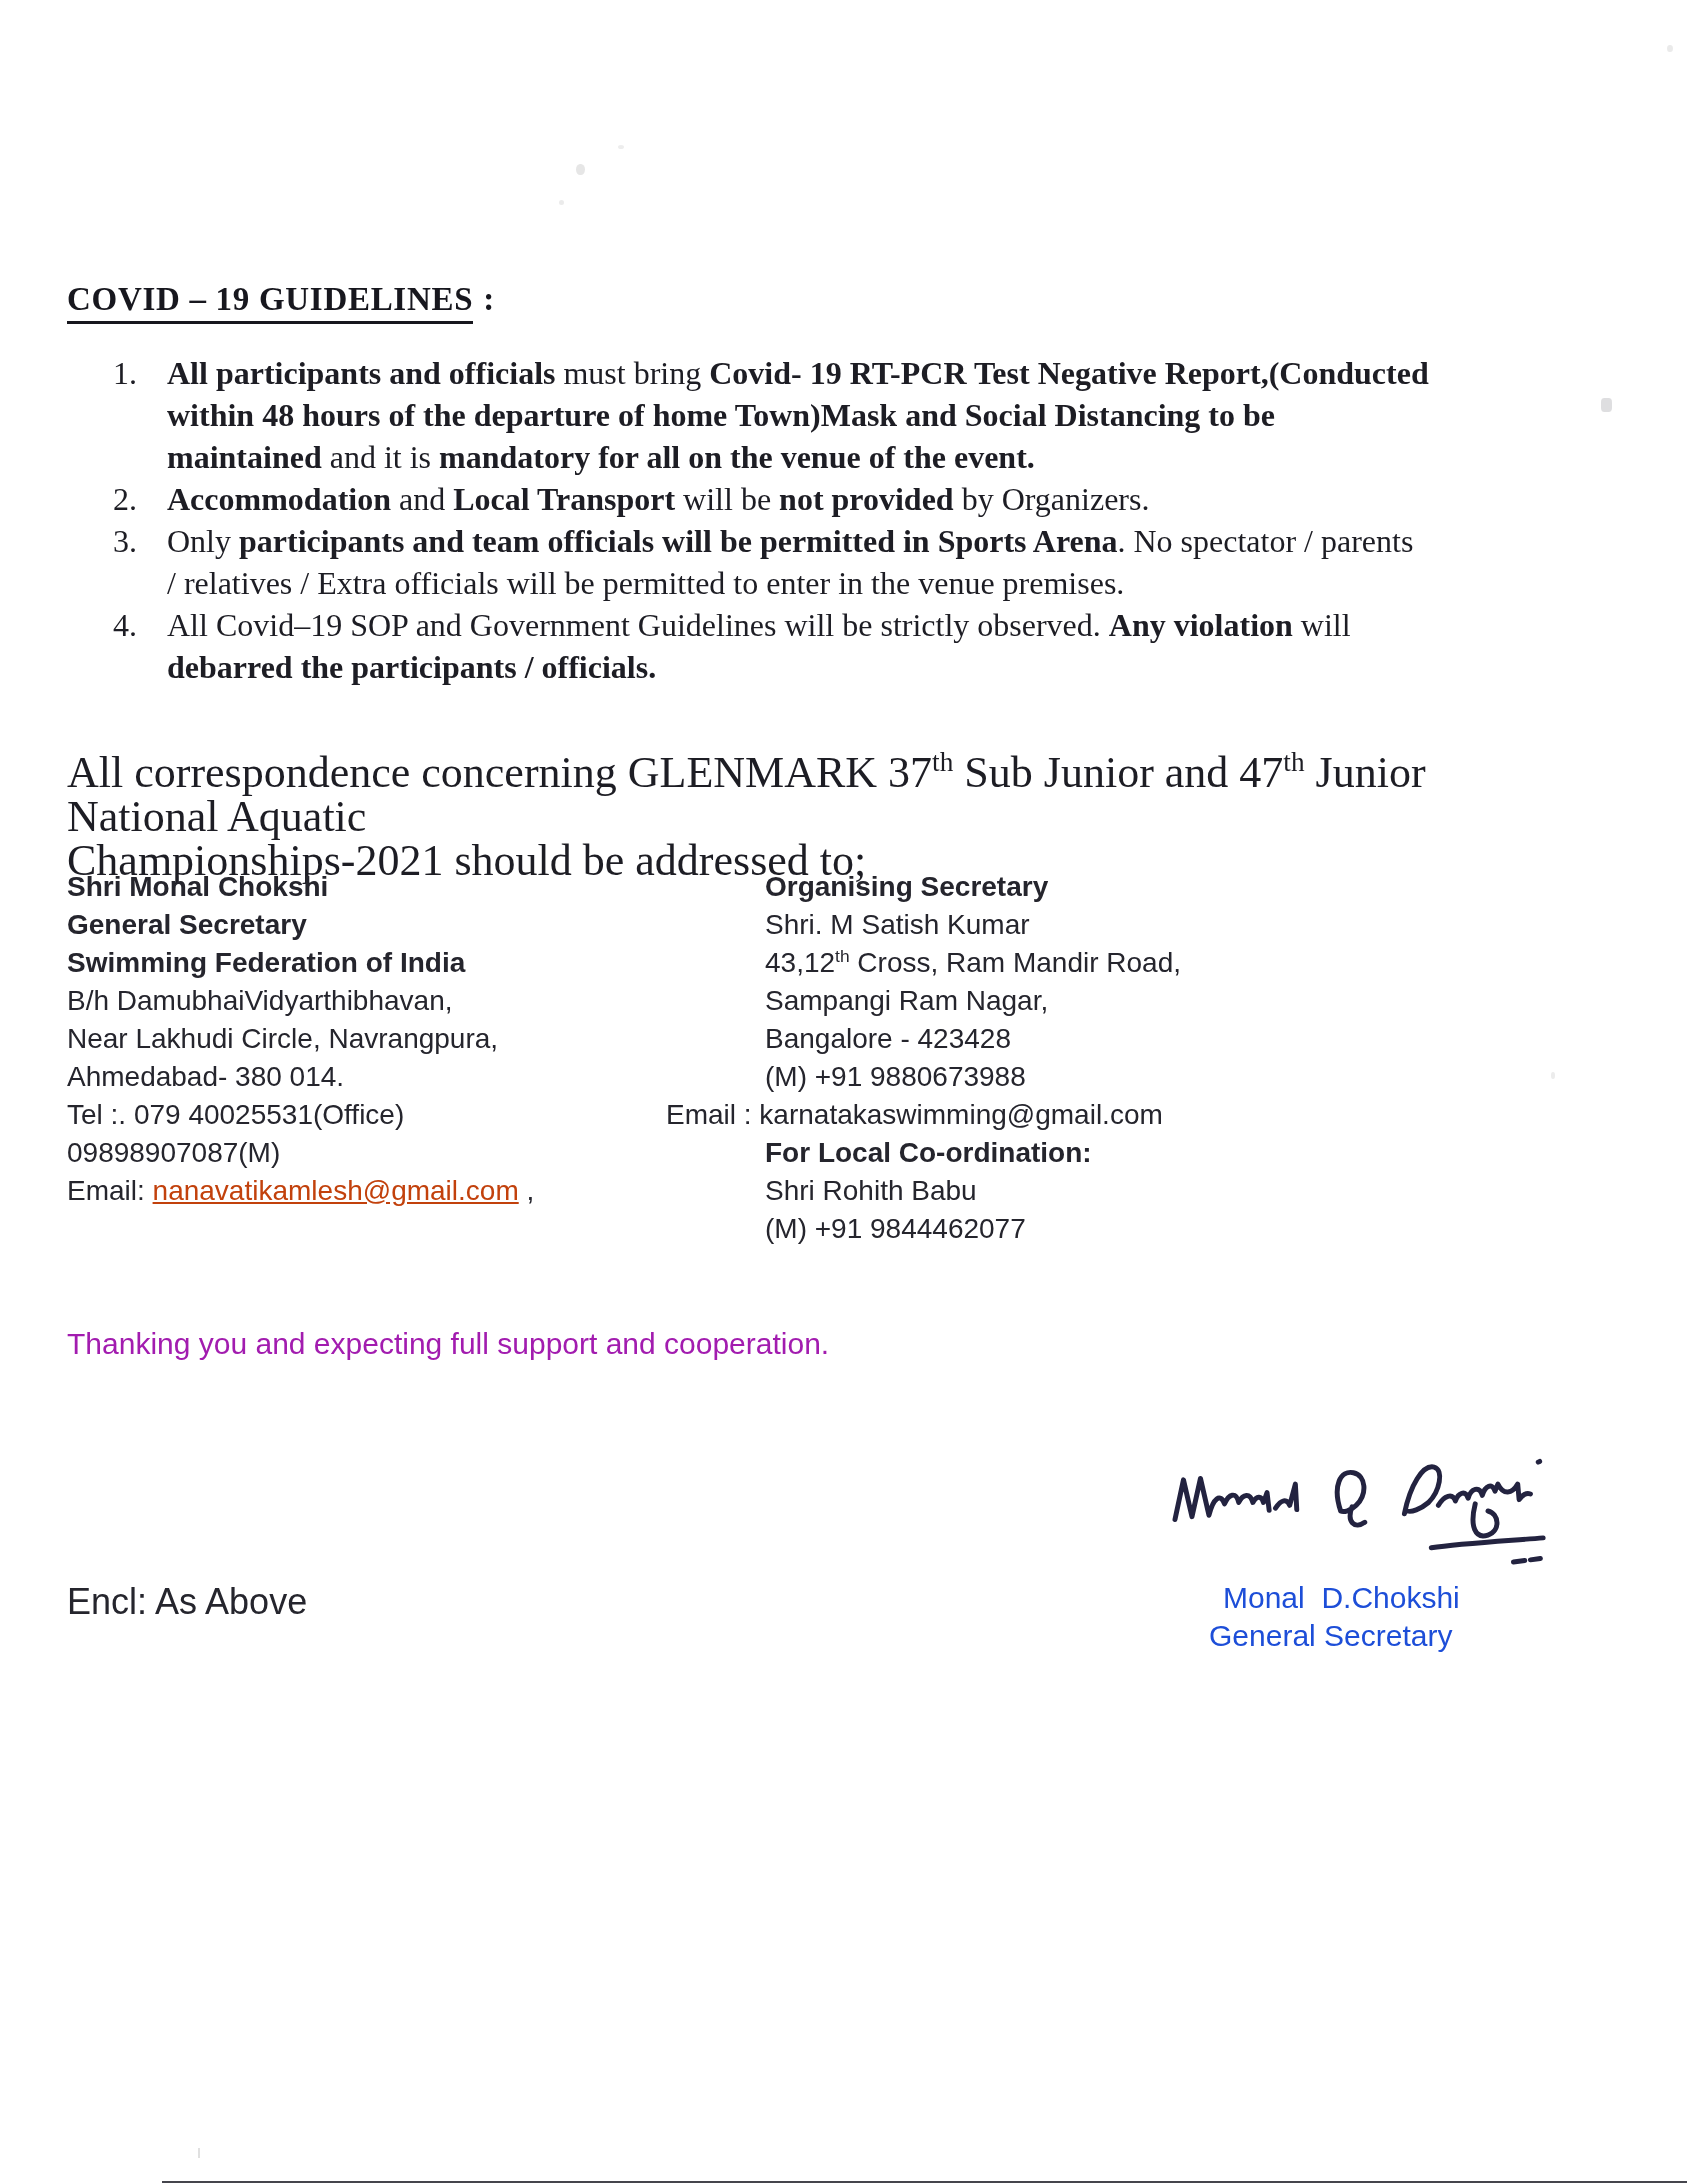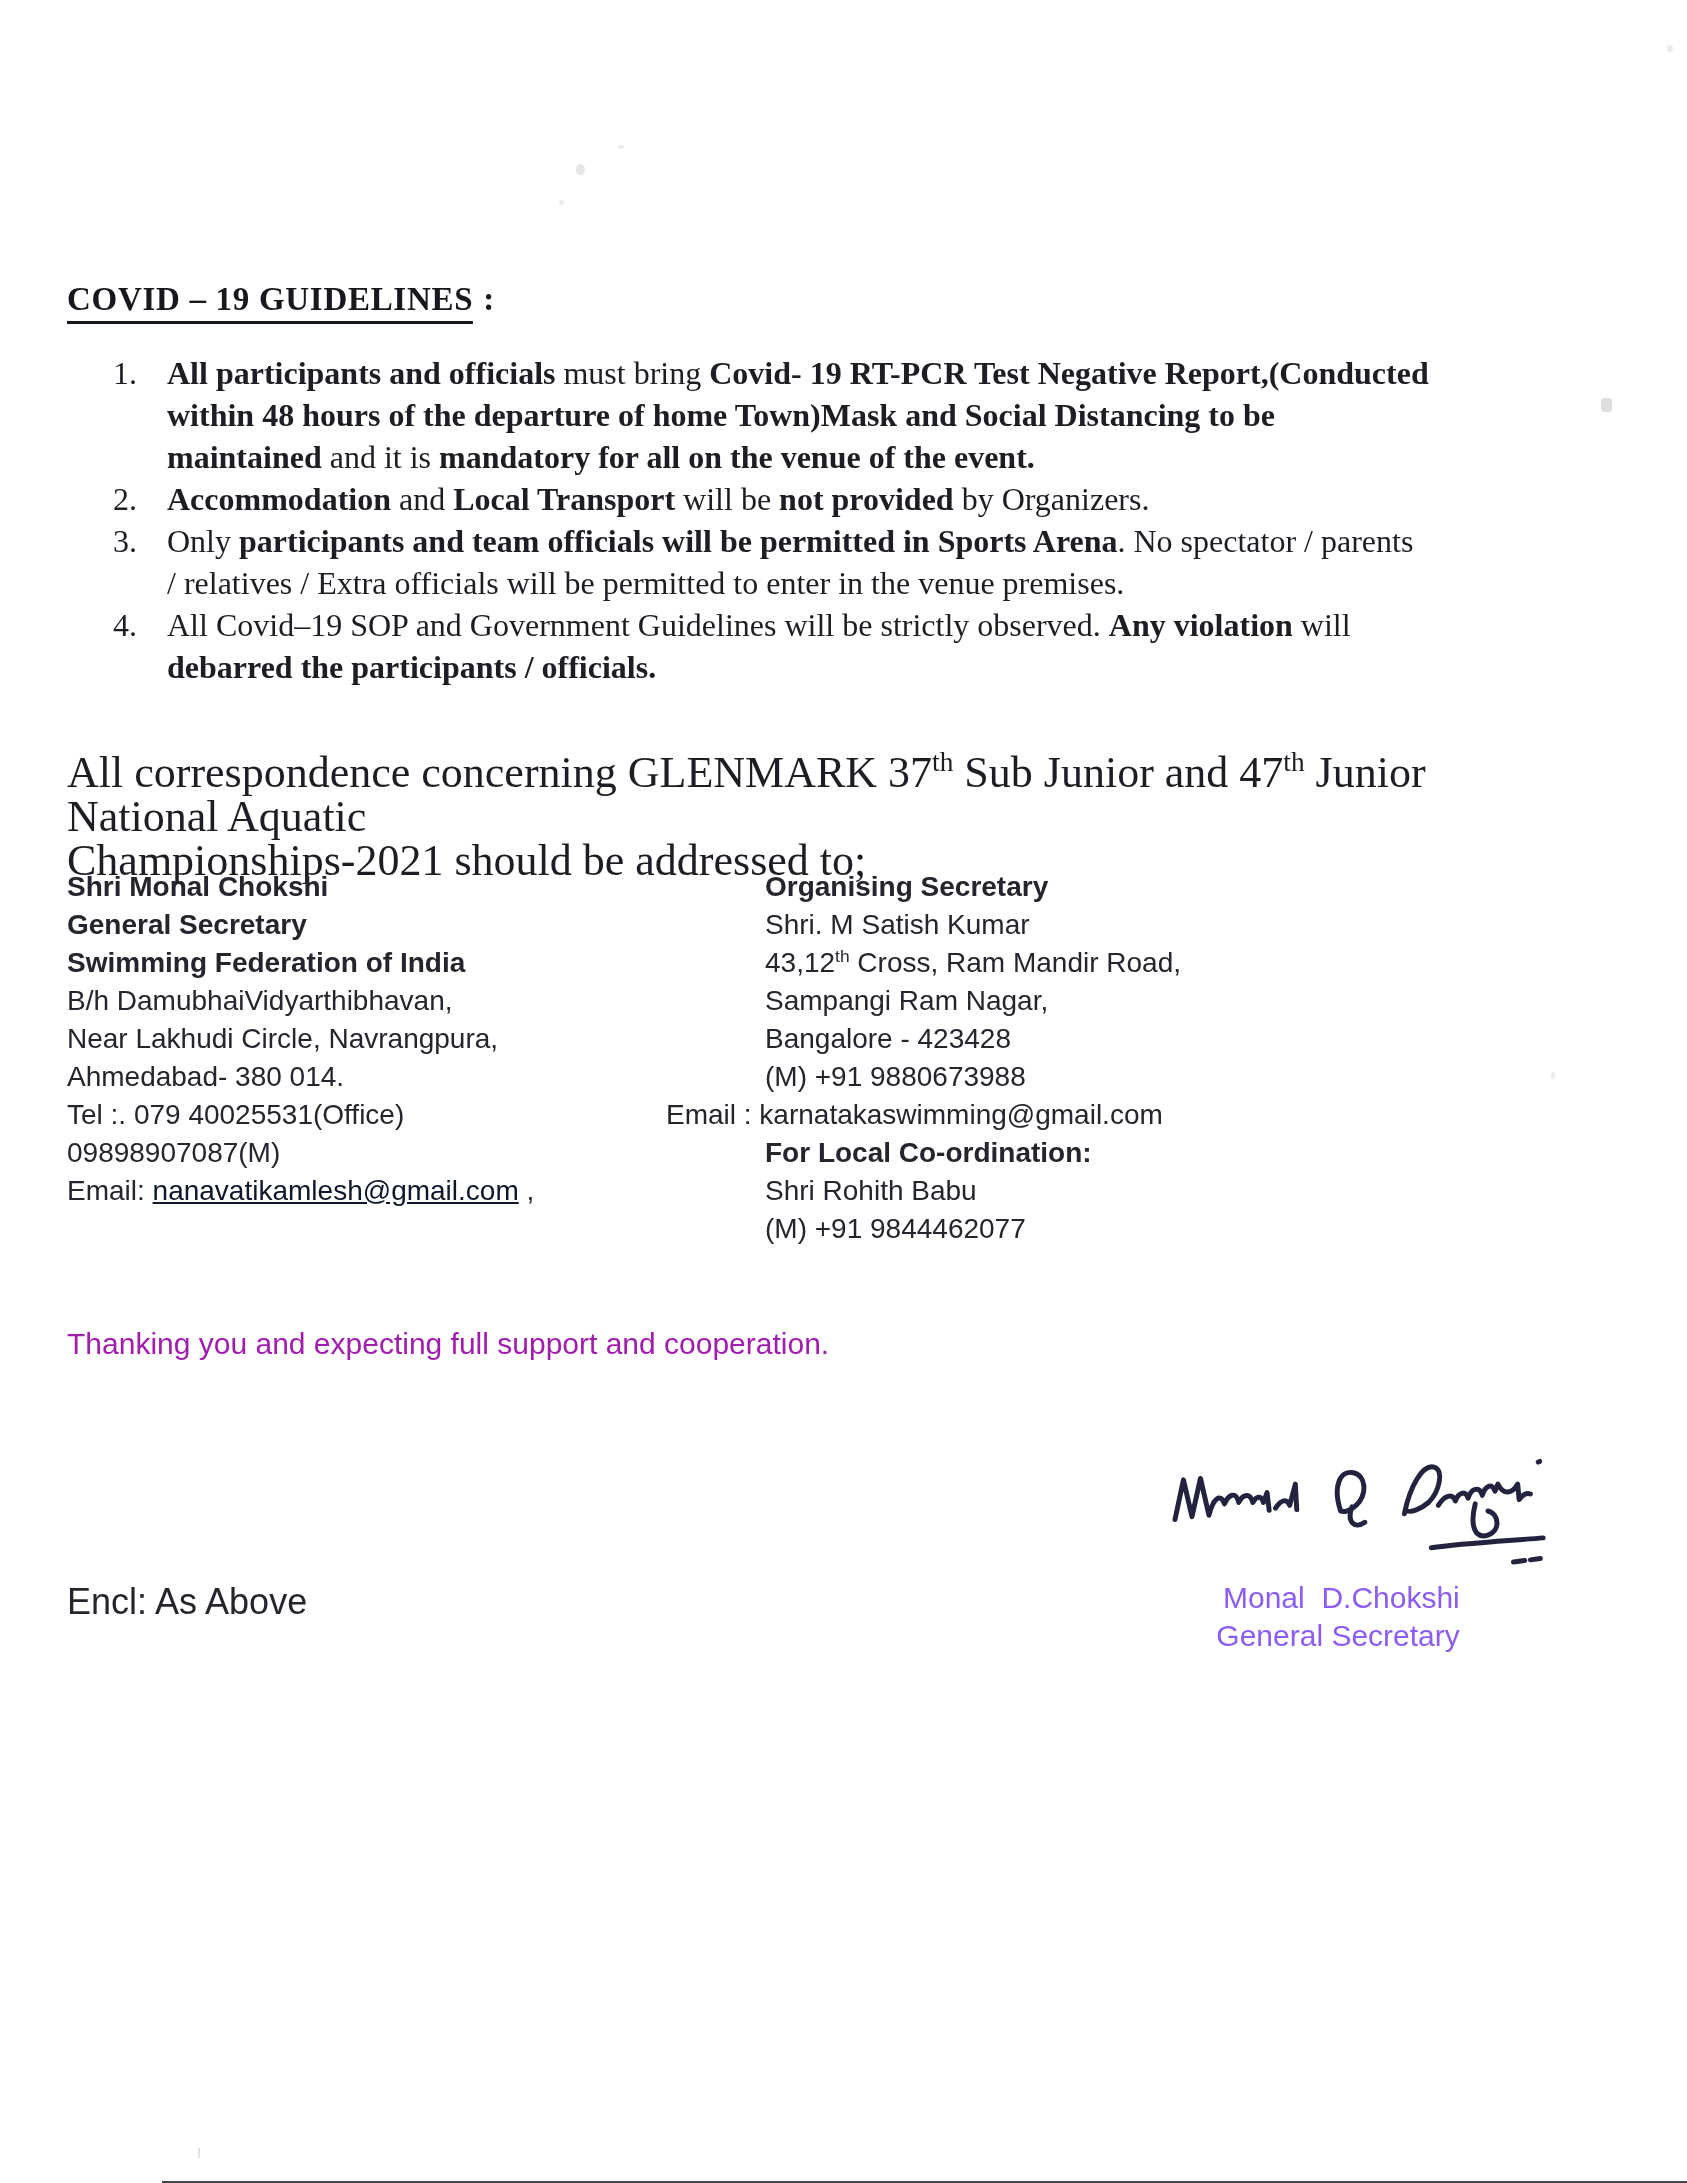--- a/index.html
+++ b/index.html
@@ -41,38 +41,38 @@
   .contacts{
     position:absolute;left:0;top:868px;width:1687px;
     font-family:"Liberation Sans", sans-serif;
     font-size:28px;line-height:38px;color:#25252d;
   }
   .col-left{position:absolute;left:67px;top:0;width:595px;}
   .col-right{position:absolute;left:666px;top:0;width:964px;}
   .col-right .c-line{padding-left:99px;}
   .col-right .c-line.hang{padding-left:0;}
   .c-line{white-space:pre-wrap;}
-  .link{color:#0f172a;text-decoration:underline;cursor:pointer;}
+  .link{color:#c2410c;text-decoration:underline;cursor:pointer;}
   
   .closing{
     position:absolute;left:67px;top:1327px;
     font-family:"Liberation Sans", sans-serif;
     font-size:30px;color:#a21caf;
   }
   .encl{
     position:absolute;left:67px;top:1581px;
     font-family:"Liberation Sans", sans-serif;
     font-size:36px;color:#25252d;
   }
   
   .sig-svg{position:absolute;left:1155px;top:1443px;}
   .signatory{
     position:absolute;left:1209px;top:1579px;
     font-family:"Liberation Sans", sans-serif;
-    font-size:30px;color:#8b5cf6;line-height:38px;text-align:right;
+    font-size:30px;color:#1d4ed8;line-height:38px;
   }
   .signatory .name{white-space:pre;padding-left:14px;}
   
   .speck{position:absolute;border-radius:50%;pointer-events:none;}
   .bottom-edge{
     position:absolute;left:162px;right:0;bottom:0;height:2.1px;
     background:#45454c;
   }
 </style>
 </head>

